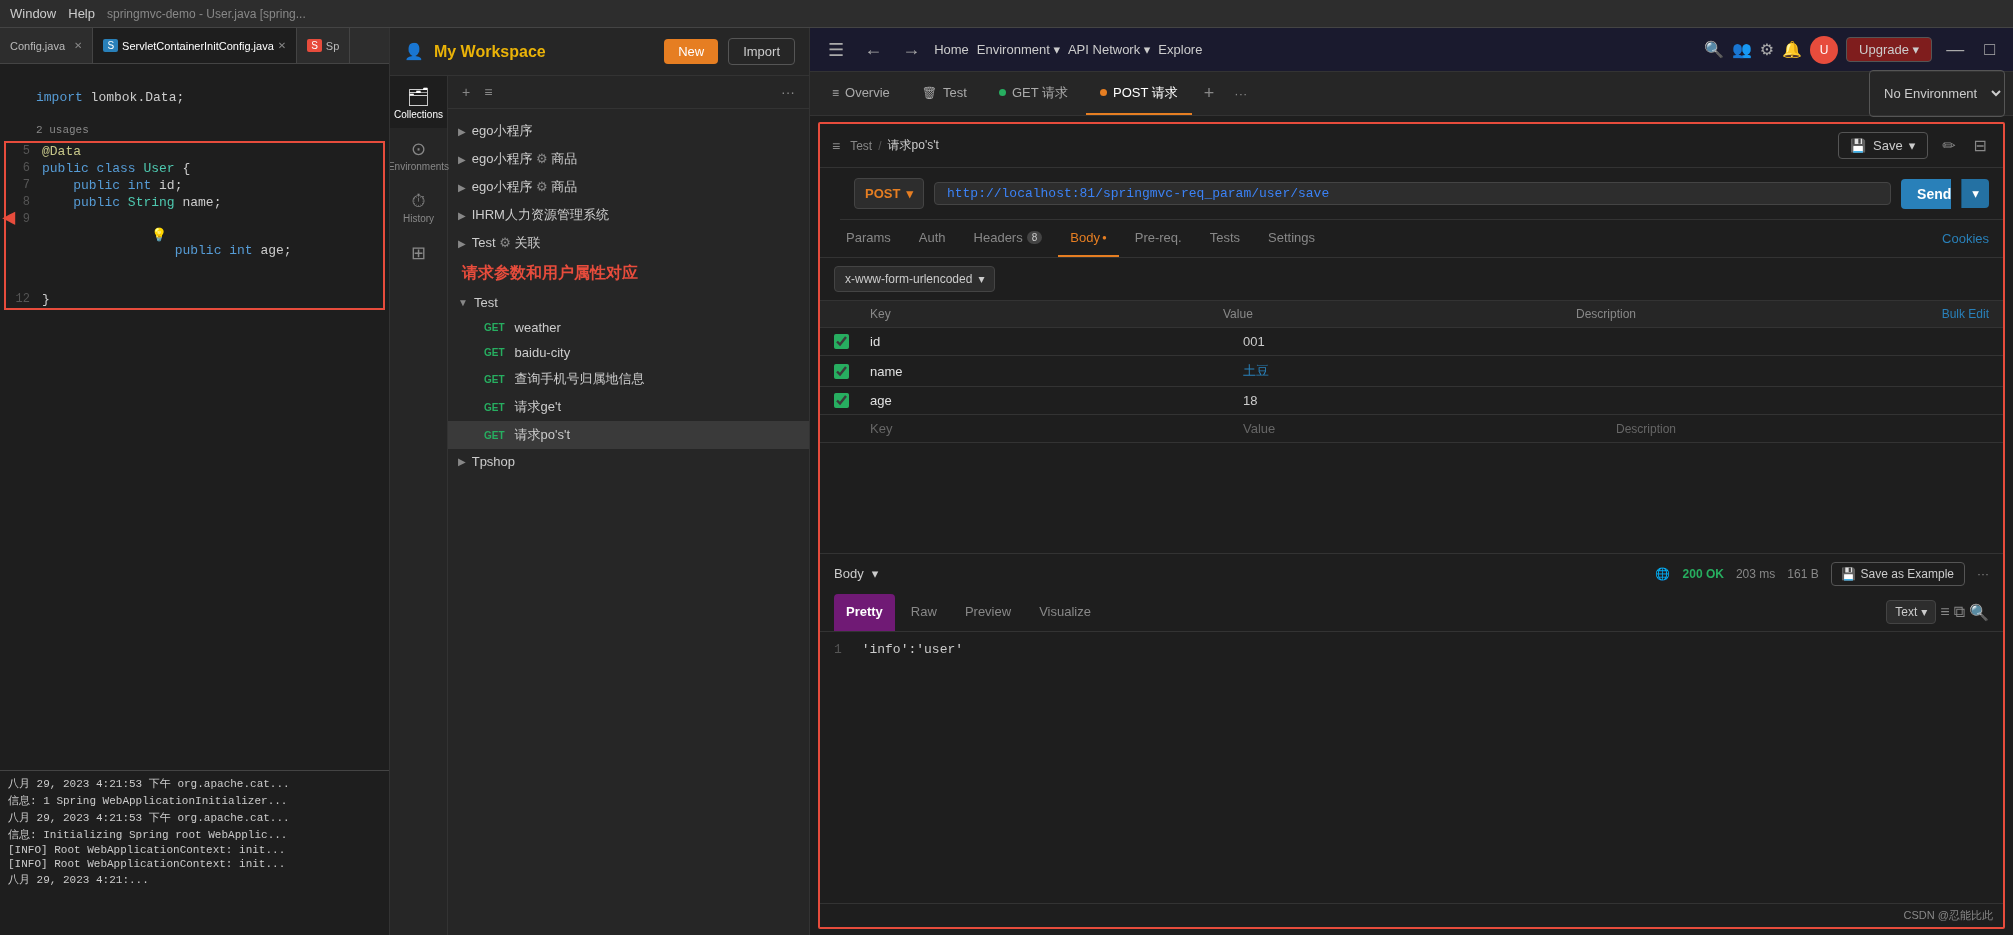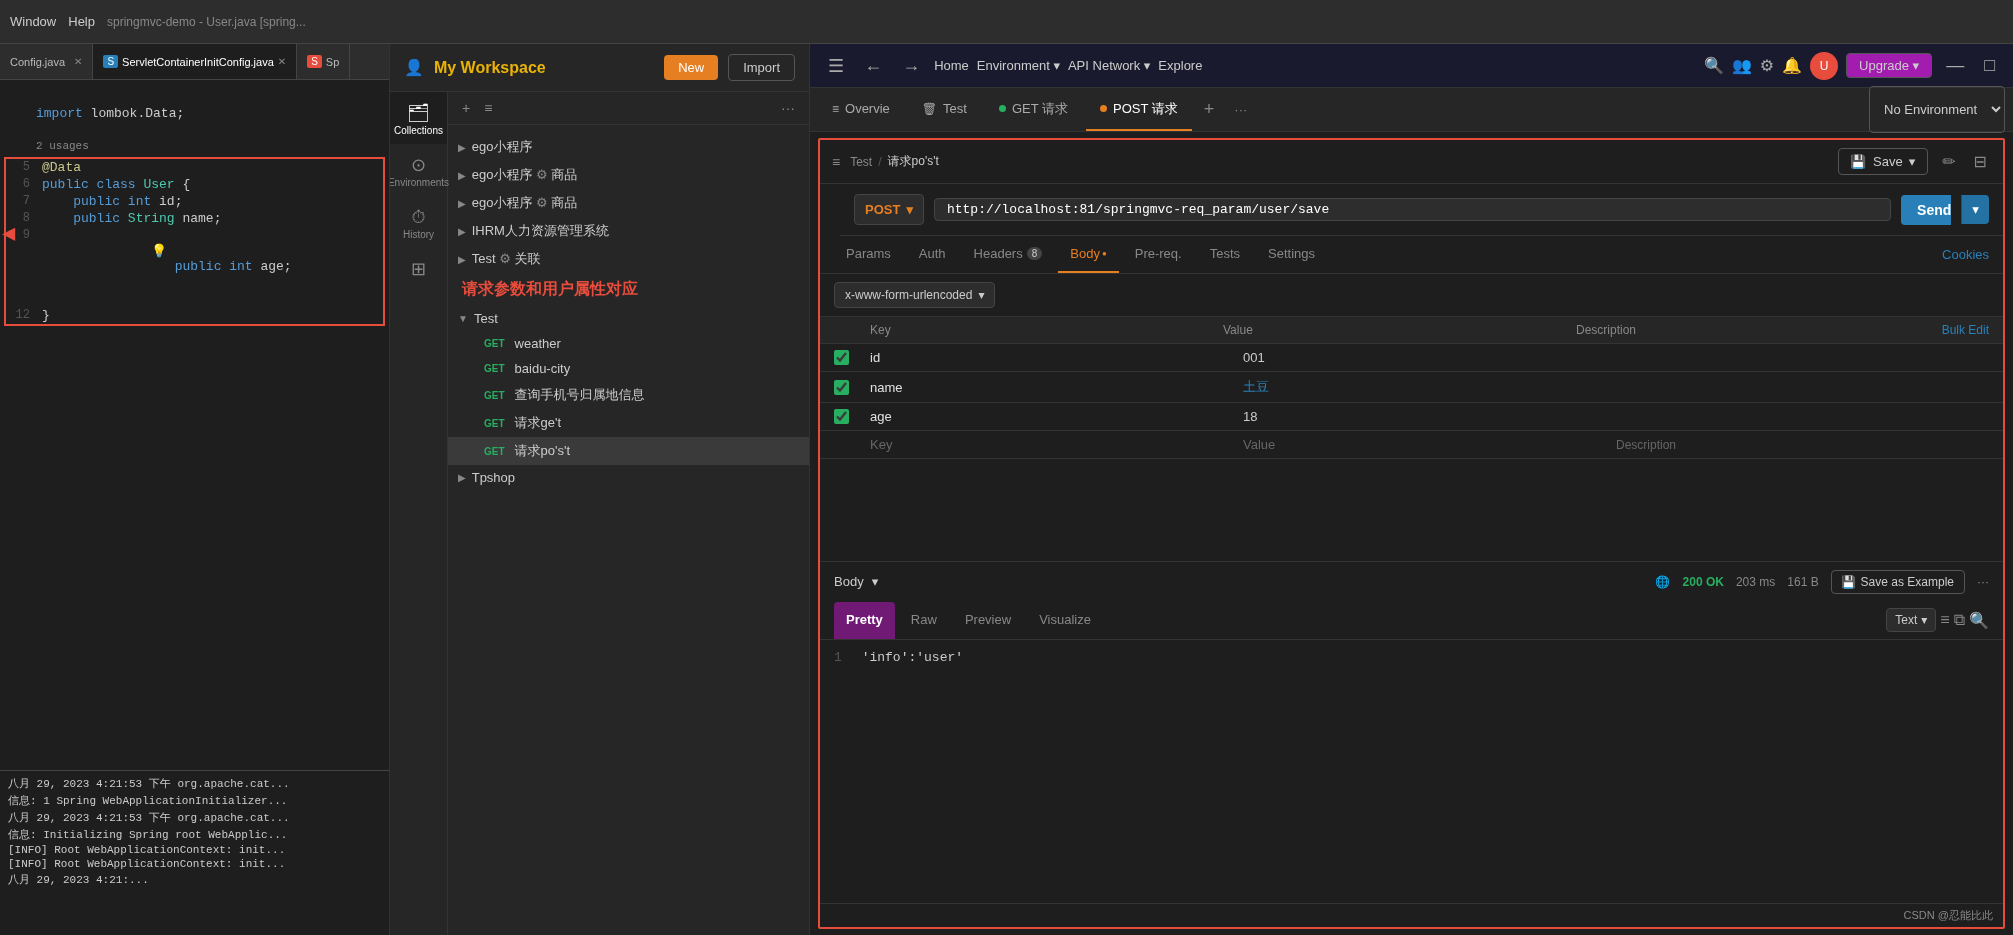--- a/index.html
+++ b/index.html
@@ -1,20 +1,20 @@
 <!DOCTYPE html>
 <html><head>
   <meta charset="utf-8">
   <style>
     * { box-sizing: border-box; margin: 0; padding: 0; }
     body { font-family: -apple-system, BlinkMacSystemFont, 'Segoe UI', sans-serif; font-size: 13px; background: #1e1e1e; color: #ccc; overflow: hidden; }
 
     .app-container { display: flex; flex-direction: column; height: 935px; width: 2013px; }
     .nav-btn { background: none; border: none; color: #aaa; cursor: pointer; font-size: 18px; padding: 2px 6px; }
-    .upgrade-btn { background: #a21caf; border: 1px solid #555; color: #ccc; padding: 4px 12px; border-radius: 4px; cursor: pointer; font-size: 13px; }
+    .upgrade-btn { background: #7f1d1d; border: 1px solid #555; color: #ccc; padding: 4px 12px; border-radius: 4px; cursor: pointer; font-size: 13px; }
     .avatar { width: 28px; height: 28px; border-radius: 50%; background: #e74c3c; display: flex; align-items: center; justify-content: center; color: white; font-size: 12px; }
 
     
     .main-layout { display: flex; flex: 1; overflow: hidden; }
 
     
     .ide-panel { width: 390px; display: flex; flex-direction: column; background: #1e1e1e; flex-shrink: 0; border-right: 1px solid #333; }
     .ide-tabs { display: flex; background: #2d2d2d; border-bottom: 1px solid #444; overflow: hidden; height: 36px; align-items: center; }
     .ide-tab { padding: 0 10px; height: 100%; display: flex; align-items: center; font-size: 11px; color: #bbb; white-space: nowrap; border-right: 1px solid #444; cursor: pointer; gap: 9px; }
     .ide-tab.active { background: #1e1e1e; color: #fff; }
@@ -56,21 +56,21 @@
     .breadcrumb { display: flex; align-items: center; color: #888; font-size: 12px; gap: 6px; flex: 0; white-space: nowrap; }
     .breadcrumb-sep { color: #555; }
     .breadcrumb-link { color: #888; cursor: pointer; }
     .breadcrumb-current { color: #ccc; }
     .header-spacer { flex: 1; }
     .save-btn { display: flex; align-items: center; gap: 6px; background: none; border: 1px solid #555; color: #ccc; padding: 5px 12px; border-radius: 4px; cursor: pointer; font-size: 13px; }
     .header-icon-btn { background: none; border: none; color: #888; cursor: pointer; font-size: 16px; padding: 4px; }
 
     .request-url-bar { display: flex; align-items: center; padding: 10px 14px; gap: 10px; border-bottom: 1px solid #333; background: #1e1e1e; margin-left: 20px; }
     .method-select { background: #2d2d2d; border: 1px solid #444; color: #e67e22; padding: 7px 10px; border-radius: 4px; font-size: 13px; font-weight: 600; cursor: pointer; display: flex; align-items: center; gap: 6px; }
-    .url-input { flex: 1; background: #2d2d2d; border: 1px solid #444; color: #ffffff; padding: 3px 12px; border-radius: 4px; font-size: 13px; font-family: 'Courier New', monospace; }
+    .url-input { flex: 1; background: #2d2d2d; border: 1px solid #444; color: #3b82f6; padding: 3px 12px; border-radius: 4px; font-size: 13px; font-family: 'Courier New', monospace; }
     .send-btn { background: #2980b9; color: white; border: none; padding: 7px 0 7px 16px; border-radius: 4px 0 0 4px; font-size: 14px; font-weight: 600; cursor: pointer; }
     .send-dropdown { background: #2471a3; border: none; color: white; padding: 7px 10px; border-radius: 0 4px 4px 0; cursor: pointer; border-left: 1px solid #1a5276; }
 
     .request-params-tabs { display: flex; align-items: center; padding: 0 14px; border-bottom: 1px solid #333; background: #1e1e1e; height: 38px; gap: 4px; }
     .param-tab { padding: 0 12px; height: 100%; display: flex; align-items: center; color: #888; font-size: 13px; cursor: pointer; border-bottom: 2px solid transparent; }
     .param-tab.active { color: #e67e22; border-bottom: 2px solid #e67e22; }
     .param-tab .tab-badge { background: #444; color: #ccc; font-size: 10px; padding: 1px 5px; border-radius: 8px; margin-left: 4px; }
     .cookies-link { margin-left: auto; color: #2980b9; font-size: 13px; cursor: pointer; }
 
     .body-options { display: flex; align-items: center; padding: 8px 14px; gap: 8px; border-bottom: 1px solid #333; }
@@ -122,21 +122,21 @@
     .tree-dots { margin-left: auto; }
 
     .postman-right { flex: 1; display: flex; flex-direction: column; overflow: hidden; }
     .pm-header { display: flex; align-items: center; background: #1a1a2e; height: 44px; padding: 0 12px; border-bottom: 1px solid #333; gap: 8px; }
   </style>
 </head>
 <body>
 
 <div class="app-container">
 
-  <div style="display:flex; align-items:center; background:#2d2d2d; height:44px; padding:0 10px; border-bottom:1px solid #444; flex-shrink:0; gap:12px;">
+  <div style="display:flex; align-items:center; background:#2d2d2d; height:28px; padding:0 10px; border-bottom:1px solid #444; flex-shrink:0; gap:12px;">
     <span style="color:#ccc; font-size:13px; cursor:pointer;">Window</span>
     <span style="color:#ccc; font-size:13px; cursor:pointer;">Help</span>
     <span style="color:#888; font-size:12px; flex:1;">springmvc-demo - User.java [spring...</span>
   </div>
 
   <div class="main-layout">
 
     <div class="ide-panel">
 
       <div class="ide-tabs">

